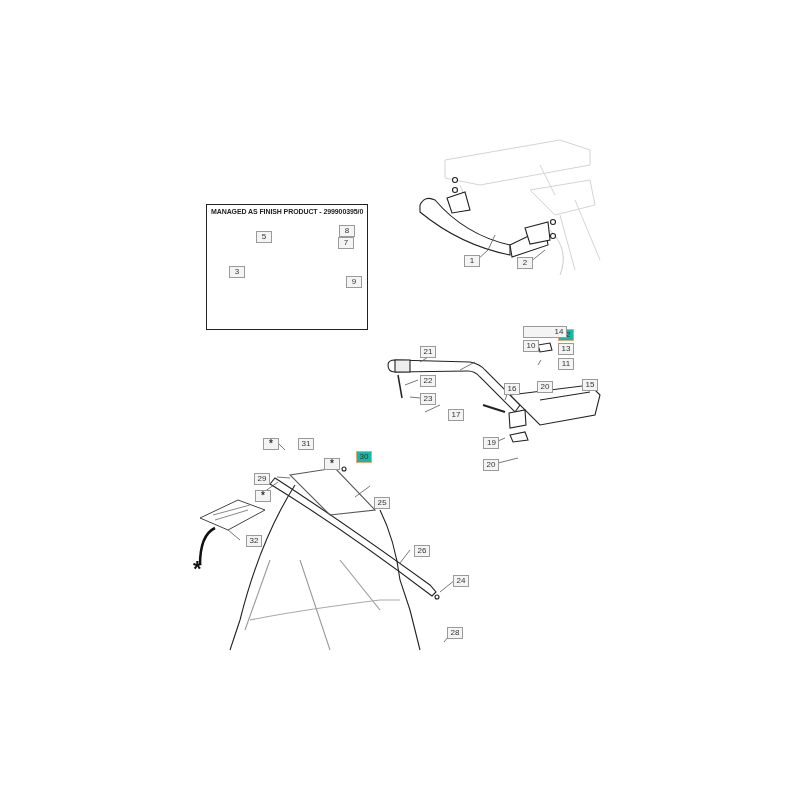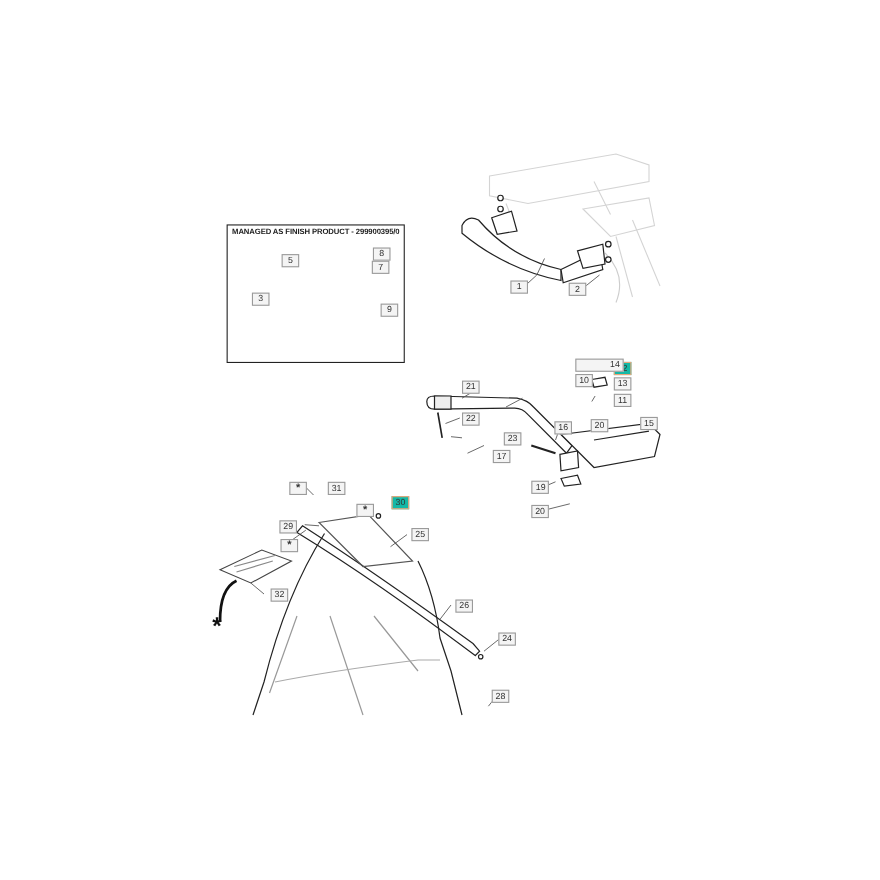--- a/index.html
+++ b/index.html
@@ -125,24 +125,24 @@
 <div class="label" style="left:558px;top:343px;text-align:center;">13</div>
 <div class="label" style="left:523px;top:326px;padding-left:30px;">14</div>
 <div class="label" style="left:582px;top:379px;">15</div>
 <div class="label" style="left:504px;top:357px;margin-top:26px;">16</div>
 <div class="label" style="left:448px;top:409px;">17</div>
 <div class="label" style="left:537px;top:381px;">20</div>
 <div class="label" style="left:483px;top:437px;text-align:right;">19</div>
 <div class="label" style="left:483px;top:459px;">20</div>
 <div class="label" style="left:420px;top:346px;">21</div>
 <div class="label" style="left:420px;top:375px;">22</div>
-<div class="label" style="left:420px;top:393px;margin-left:38px;">23</div>
+<div class="label" style="left:420px;top:393px;">23</div>
 
 <div class="label" style="left:453px;top:575px;">24</div>
-<div class="label" style="left:374px;top:480px;">25</div>
+<div class="label" style="left:374px;top:497px;font-family:Liberation Mono, monospace;">25</div>
 <div class="label" style="left:414px;top:545px;">26</div>
 <div class="label" style="left:447px;top:627px;">28</div>
 <div class="label" style="left:254px;top:473px;">29</div>
 <div class="label hl" style="left:356px;top:451px;">30</div>
 <div class="label" style="left:298px;top:438px;text-align:center;">31</div>
 <div class="label" style="left:246px;top:535px;">32</div>
 
 <div class="label star" style="left:263px;top:438px;">*</div>
 <div class="label star" style="left:324px;top:458px;">*</div>
 <div class="label star" style="left:255px;top:490px;">*</div>

